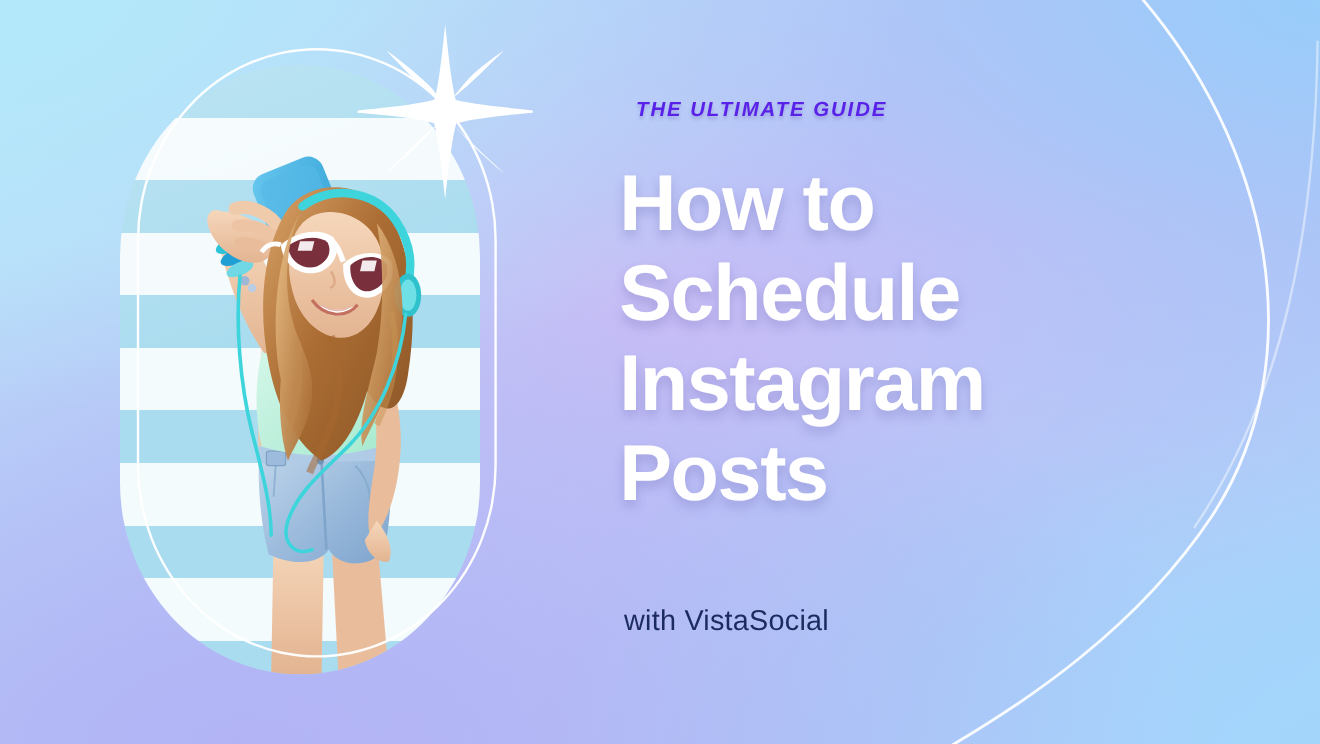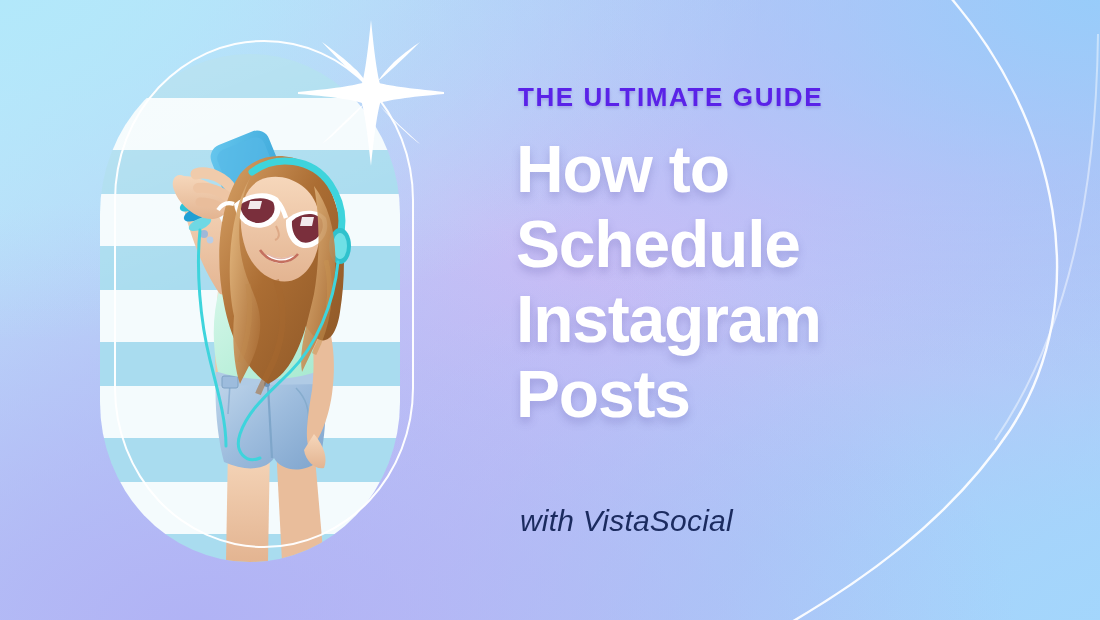--- a/index.html
+++ b/index.html
@@ -64,47 +64,47 @@
     position:absolute; inset:0;
     background:linear-gradient(160deg, rgba(255,255,255,0.22), rgba(255,255,255,0) 45%);
   }
 
   .sparkle { position:absolute; left:296px; top:18px; width:150px; height:150px; z-index:6; }
 
   
   .copy { position:absolute; left:518px; top:0; width:460px; height:620px; }
 
   .eyebrow {
-    position:absolute; top:82px; left:0;
-    font-size:26px;
+    position:absolute; top:82px; left:12px;
+    font-size:17px;
     font-weight:bold;
     letter-spacing:1.6px;
     color:#5a22e8;
     text-shadow:0 2px 3px rgba(70,30,160,0.22);
     white-space:nowrap;
+    font-style:italic;
   }
   .headline {
     position:absolute; top:120px; left:-2px;
     width:420px;
     font-size:66px;
     line-height:75px;
     font-weight:bold;
     color:#ffffff;
     letter-spacing:-1.2px;
     text-shadow:0 5px 9px rgba(82,78,160,0.26);
     margin-top:12px;
   }
   .subhead {
     position:absolute; top:504px; left:2px;
-    font-size:30px;
+    font-size:24px;
     font-weight:400;
     color:#1b2b5f;
     letter-spacing:0.2px;
     white-space:nowrap;
-    font-style:italic;
   }
 </style>
 </head>
 <body>
 
 <div id="banner">
 
   <svg class="swoosh" viewBox="0 0 1100 620">
     <path d="M944 -10 C 1060 120, 1095 300, 1010 430 C 950 520, 860 585, 760 640" fill="none" stroke="#ffffff" stroke-width="2.4" stroke-opacity="0.92"></path>
     <path d="M1098 34 C 1096 190, 1070 330, 995 440" fill="none" stroke="#ffffff" stroke-width="2" stroke-opacity="0.45"></path>

